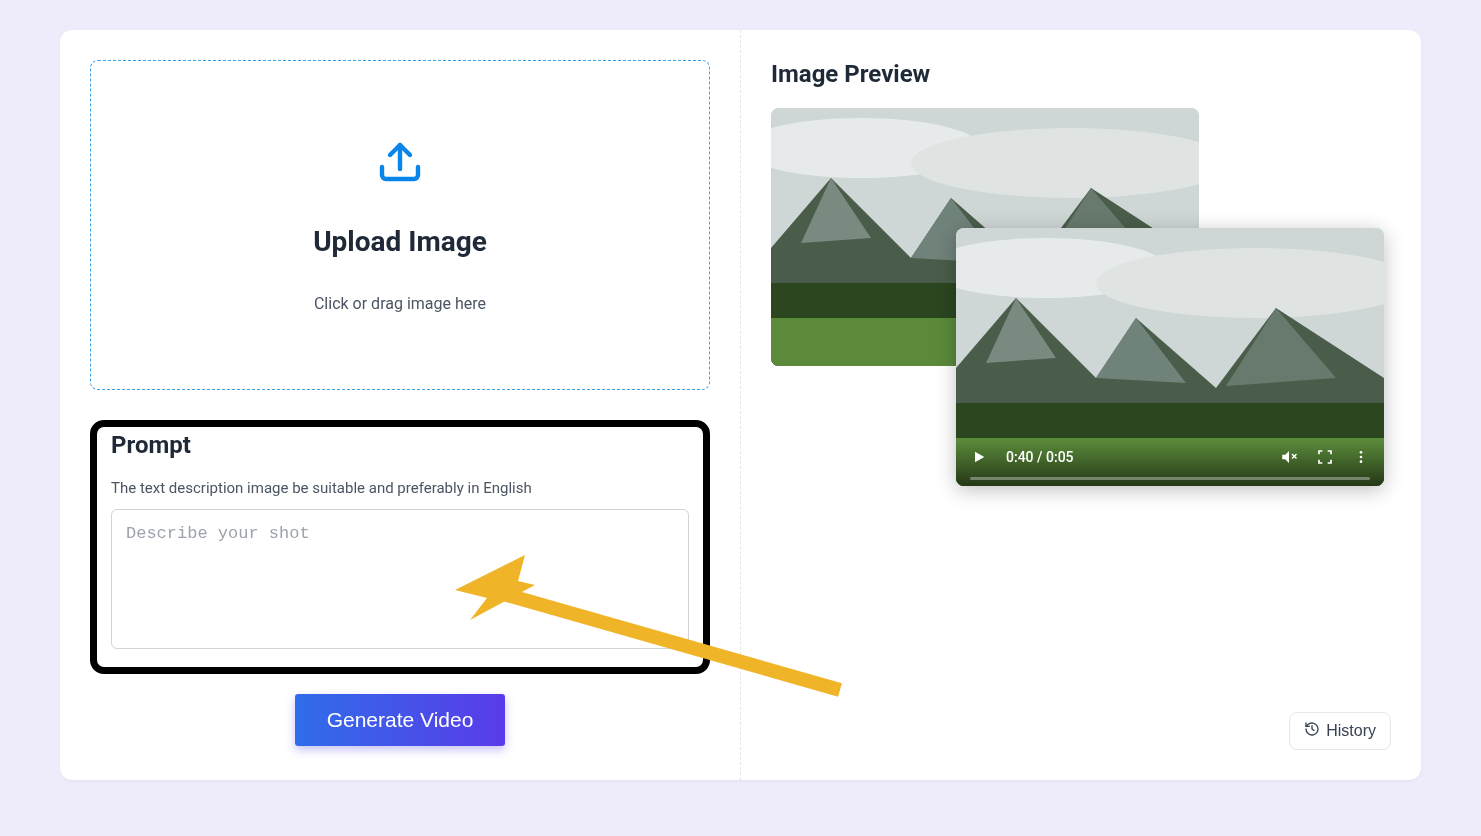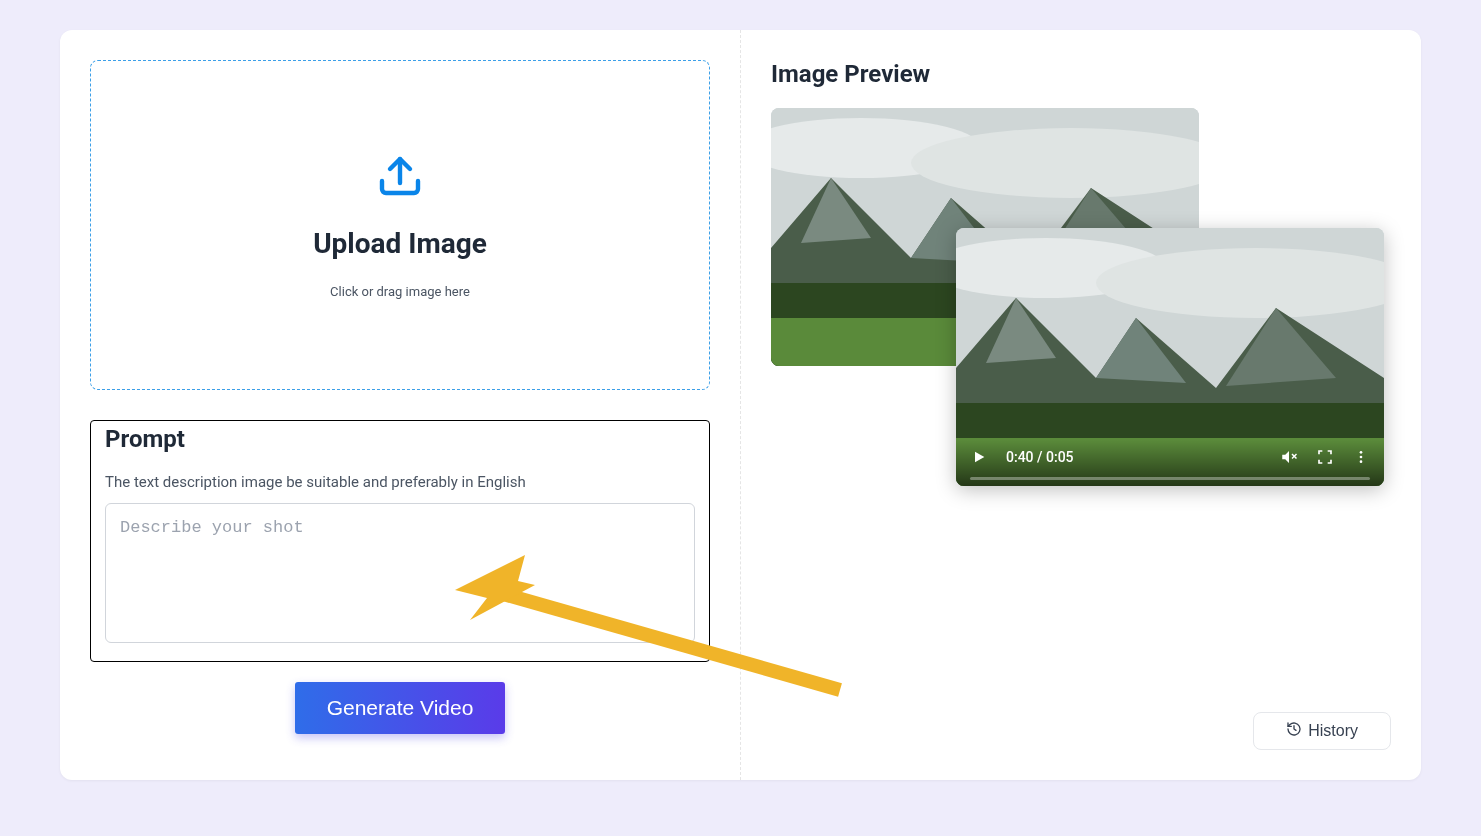--- a/index.html
+++ b/index.html
@@ -32,39 +32,40 @@
       border: 1.5px dashed #3b9fe8;
       border-radius: 8px;
       padding: 60px 20px;
       text-align: center;
       cursor: pointer;
       height: 330px;
       display: flex;
       flex-direction: column;
       align-items: center;
       justify-content: center;
+      gap: 12px;
     }
     .upload-icon {
       color: #0a85e9;
       margin-bottom: 24px;
     }
     .upload-title {
       font-size: 28px;
       font-weight: 700;
       color: #1f2937;
       margin-bottom: 24px;
     }
     .upload-subtitle {
-      font-size: 13px;
+      font-size: 16px;
       color: #4b5563;
     }
     .prompt-section {
       margin-top: 30px;
-      border: 1px solid #000000;
-      border-radius: 4px;
+      border: 7px solid #000000;
+      border-radius: 14px;
       padding: 4px 14px 14px 14px;
       position: relative;
     }
     .prompt-title {
       font-size: 24px;
       font-weight: 700;
       color: #1f2937;
       margin-bottom: 20px;
     }
     .prompt-hint {
@@ -150,21 +151,21 @@
       border-radius: 2px;
     }
     .video-controls-inner { display:flex; align-items:center; gap:18px; width:100%; padding-bottom:12px; }
     .history-btn {
       position: absolute;
       right: 30px;
       bottom: 30px;
       border: 1px solid #e5e7eb;
       background: #fff;
       border-radius: 8px;
-      padding: 8px 32px;
+      padding: 8px 14px;
       font-size: 16px;
       color: #374151;
       cursor: pointer;
       display: inline-flex;
       align-items: center;
       gap: 6px;
     }
     .arrow-annotation {
       position: absolute;
       left: 440px;

